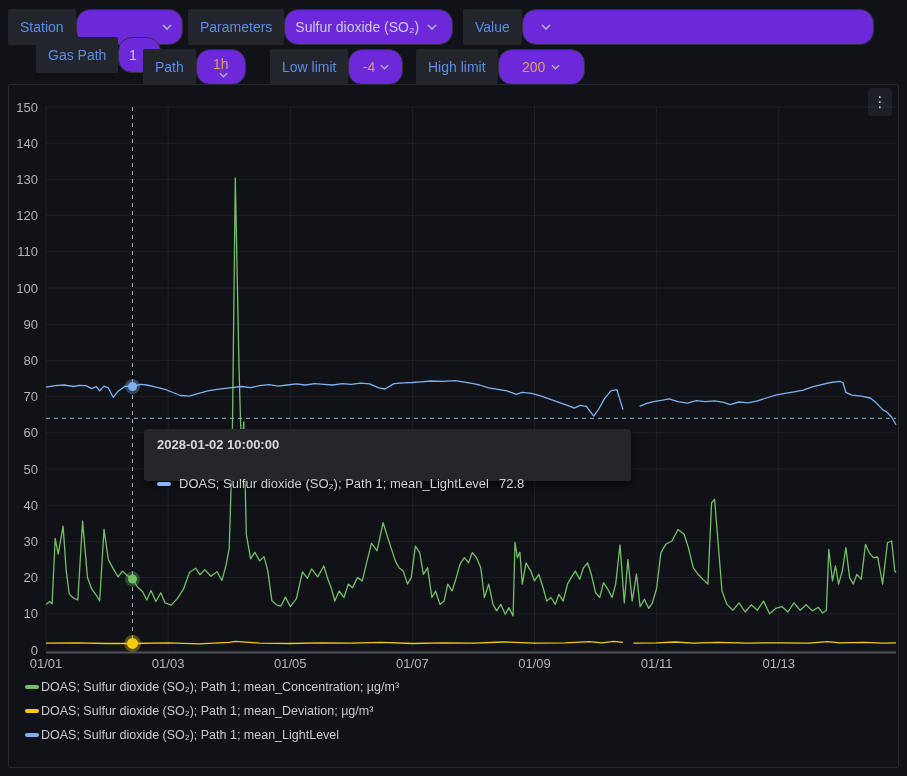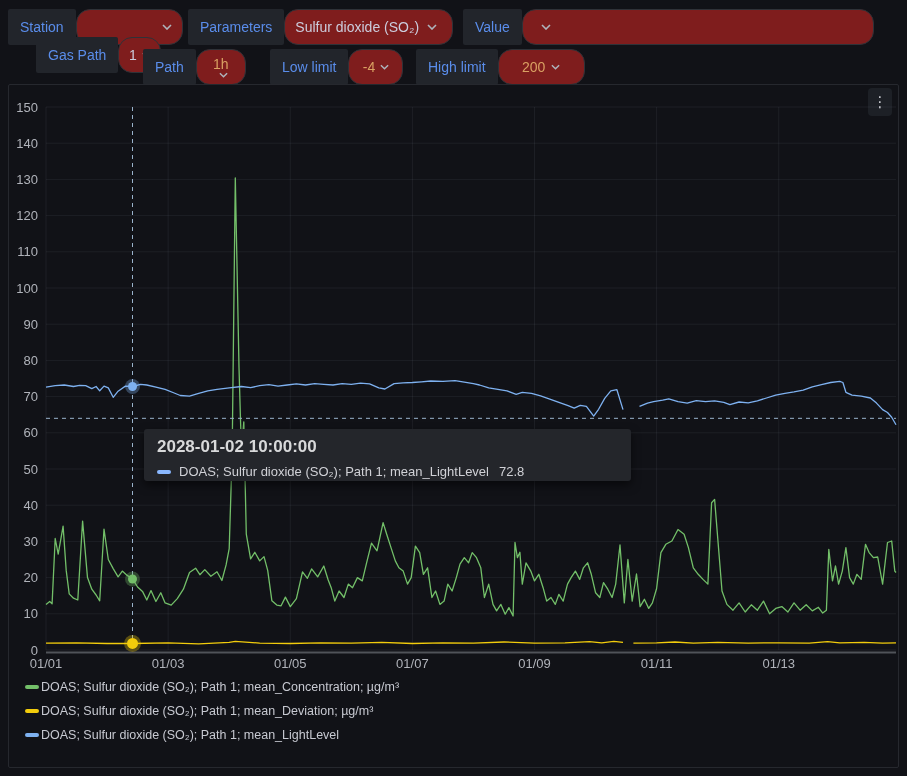--- a/index.html
+++ b/index.html
@@ -12,21 +12,21 @@
     overflow:hidden;
   }
   
   .ctrl-group { position:absolute; display:flex; height:36px; }
   .chip {
     background:#22252b; color:#5a8deb; font-size:14px; font-weight:500;
     display:flex; align-items:center; padding:0 12px; border-radius:2px;
     white-space:nowrap;
   }
   .selbox {
-    background:#7f1d1d; border:1px solid #2f3238; border-radius:14px;
+    background:#6d28d9; border:1px solid #2f3238; border-radius:14px;
     display:flex; align-items:center; font-size:14px; color:#ccccdc;
     padding:0 10px; white-space:nowrap; cursor:pointer;
   }
   .selbox .chev { margin-left:8px; display:flex; align-items:center; }
   .selbox.spread { justify-content:space-between; }
   .selbox.center { justify-content:center; padding:0 8px; }
   .val-amber { color:#d9a062; }
   .chev svg { display:block; }
   
   .panel {
@@ -40,21 +40,21 @@
     letter-spacing:0;
   }
   .chart-svg { position:absolute; left:0; top:0; }
   .axis-label { font-size:13px; fill:#b0b3ba; }
   
   .tooltip {
     position:absolute; left:135px; top:344px; width:487px; height:52px;
     background:#24262b; border-radius:3px; padding:8px 13px;
     box-shadow:0 4px 10px rgba(0,0,0,.55); z-index:5;
   }
-  .tooltip-title { font-size:17px; font-weight:600; color:#d8d9da; margin-bottom:7px; }
+  .tooltip-title { font-size:13px; font-weight:600; color:#d8d9da; margin-bottom:24px; }
   .tooltip-row { display:flex; align-items:center; font-size:13px; color:#d0d1d6; }
   .swatch { width:14px; height:4px; border-radius:2px; flex:0 0 auto; }
   .tooltip-row .swatch { margin-right:8px; }
   .tooltip-val { margin-left:10px; font-weight:500; }
   
   .legend { position:absolute; left:16px; top:590px; display:flex; flex-direction:column; }
   .legend-item { display:flex; align-items:center; height:24px; gap:2px; cursor:pointer; }
   .legend-item span.lbl { font-size:12.5px; color:#c7c9d1; }
 </style>
 </head>

